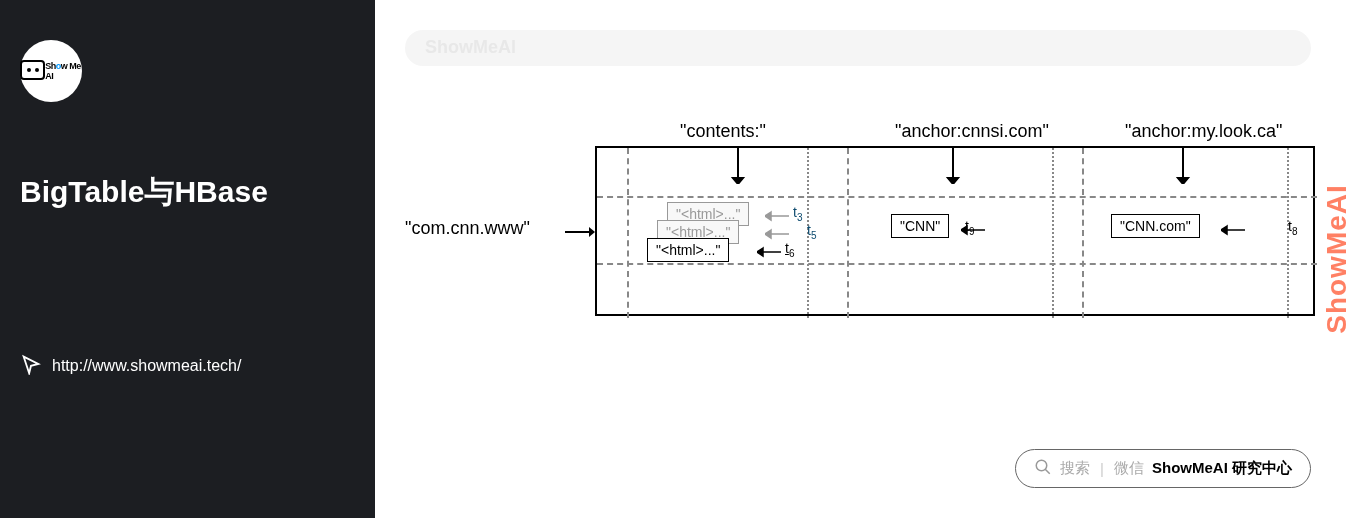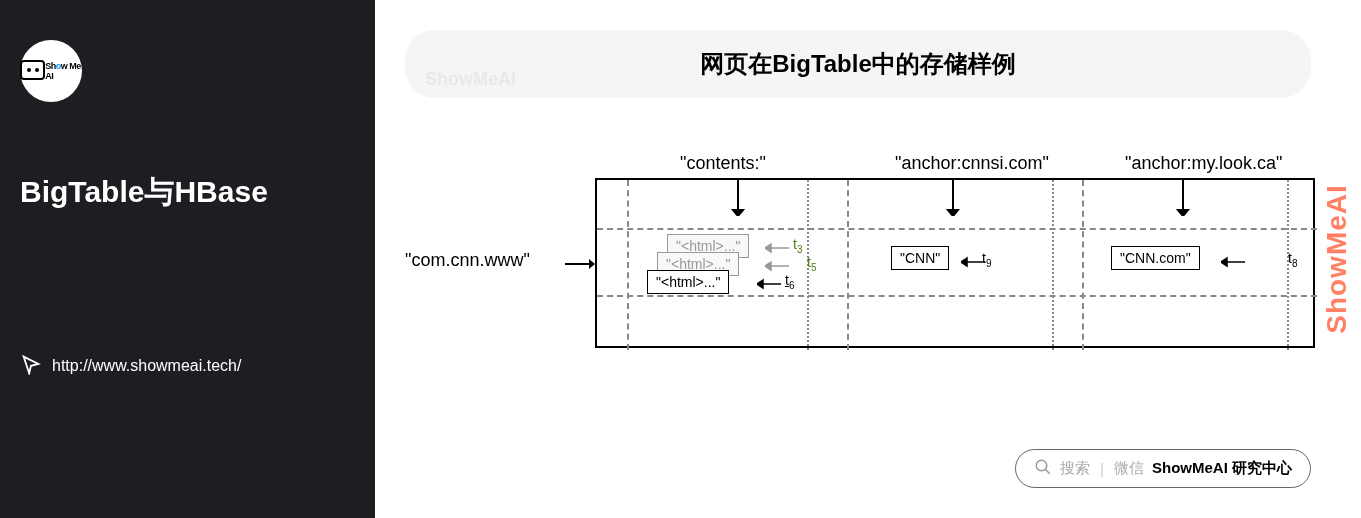--- a/index.html
+++ b/index.html
@@ -28,21 +28,21 @@
 .arrow-down svg { stroke: #000; stroke-width: 2; fill: #000; }
 
 .row-key { position: absolute; left: 0px; top: 112px; font-size: 18px; }
 .arrow-right-rk { position: absolute; left: 160px; top: 118px; }
 
 .cell-box { position: absolute; border: 1.5px solid #000; background: #fff; padding: 3px 8px; font-size: 14px; }
 .cell-box.grey { color: #999; border-color: #999; background: #f8f8f8; }
 
 .ts-label { position: absolute; font-size: 14px; }
 .ts-label sub { font-size: 10px; }
-.ts-label.grey { color: #4d7c0f; text-align: right; }
+.ts-label.grey { color: #0c4a6e; text-align: right; }
 .small-arrow-left svg { stroke: #000; stroke-width: 1.5; fill: #000; }
 .small-arrow-left.grey svg { stroke: #999; fill: #999; }
 
 .dashed-v { position: absolute; border-left: 2px dashed #888; height: 170px; }
 .dashed-v.dotted { border-left-style: dotted; }
 .dashed-h { position: absolute; border-top: 2px dashed #888; width: 720px; }
 
 .search-bar { position: absolute; right: 50px; bottom: 30px; border: 1.5px solid #666; border-radius: 22px; padding: 8px 18px; display: flex; align-items: center; gap: 8px; font-size: 15px; justify-content: space-between; }
 .search-icon svg { width: 18px; height: 18px; stroke: #999; fill: none; stroke-width: 2; }
 .search-text-grey { color: #aaa; }
@@ -71,21 +71,20 @@
           <path d="M4 4 L20 12 L12 14 L10 22 Z"></path>
         </svg>
     </span>
     <span>http://www.showmeai.tech/</span>
   </div>
 </div>
 
 <div class="main">
   <div class="main-title-bar">
     <span class="watermark-left">ShowMeAI</span>
-    <span>网页在BigTable中的存储样例</span>
   </div>
 
   <div class="diagram">
     <div class="row-key">"com.cnn.www"</div>
     <div class="arrow-right-rk">
       <svg width="30" height="16">
           <line x1="0" y1="8" x2="24" y2="8" stroke="#000" stroke-width="2"></line>
           <polygon points="24,3 30,8 24,13" fill="#000"></polygon>
         </svg>
     </div>
@@ -135,21 +134,21 @@
         <span class="small-arrow-left" style="position: absolute; left: 352px; top: 138px;"><svg width="24" height="12">
             <line x1="6" y1="6" x2="24" y2="6"></line>
             <polygon points="6,2 0,6 6,10"></polygon>
           </svg></span>
         <div class="ts-label" style="left: 380px; top: 134px; text-decoration: underline;">t<sub>6</sub></div>
         <div class="cell-box" style="left: 486px; top: 108px;">"CNN"</div>
         <span class="small-arrow-left" style="position: absolute; left: 556px; top: 116px;"><svg width="24" height="12">
             <line x1="6" y1="6" x2="24" y2="6"></line>
             <polygon points="6,2 0,6 6,10"></polygon>
           </svg></span>
-        <div class="ts-label" style="left: 577px; top: 112px;">t<sub>9</sub></div>
+        <div class="ts-label" style="left: 560px; top: 112px;">t<sub>9</sub></div>
         <div class="cell-box" style="left: 706px; top: 108px;">"CNN.com"</div>
         <span class="small-arrow-left" style="position: absolute; left: 816px; top: 116px;"><svg width="24" height="12">
             <line x1="6" y1="6" x2="24" y2="6"></line>
             <polygon points="6,2 0,6 6,10"></polygon>
           </svg></span>
         <div class="ts-label" style="left: 844px; top: 112px; margin-left: 39px;">t<sub>8</sub></div>
       </div>
   </div>
 
   <div class="search-bar">

